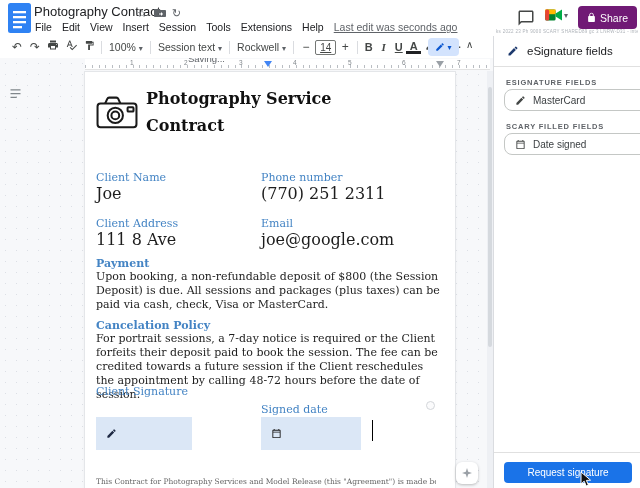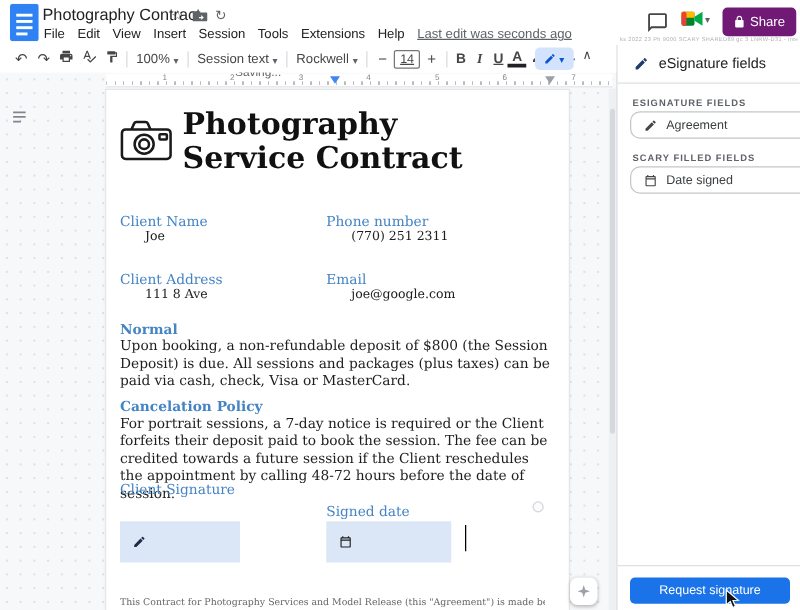--- a/index.html
+++ b/index.html
@@ -54,24 +54,24 @@
                  border-left:4px solid transparent; border-right:4px solid transparent; border-top:6px solid #9aa0a6; }
   .outline-btn { position:absolute; left:8px; top:28px; width:15px; height:15px; color:#5f6368; cursor:pointer; }
   .scroll-track { position:absolute; right:0; top:13px; width:6px; height:417px; background:#eef0f4; }
   .scroll-thumb { position:absolute; right:1px; top:16px; width:4px; height:260px; background:#d5d9de; border-radius:2px; cursor:grab; }
 
   
   .page { position:absolute; left:85px; top:14px; width:370px; height:500px; background:#fff;
           box-shadow:0 0 0 1px #e4e6e9, 0 1px 3px rgba(0,0,0,.08); z-index:2;
           font-family:"DejaVu Serif","Liberation Serif",serif; color:#1d1d1d; }
   .camera { position:absolute; left:10px; top:22px; }
-  .doc-heading { position:absolute; left:61px; top:13px; width:250px; font-size:24px; line-height:27px;
+  .doc-heading { position:absolute; left:61px; top:13px; width:250px; font-size:16px; line-height:27px;
                  font-weight:700; color:#111; }
   .f-label { position:absolute; font-size:11px; font-weight:400; color:#4484c4; }
-  .f-value { position:absolute; font-size:10px; color:#1d1d1d;margin-left:20px; }
+  .f-value { position:absolute; font-size:16px; color:#1d1d1d; }
   .s-head  { position:absolute; font-size:11px; font-weight:700; color:#4484c4; }
   .s-body  { position:absolute; font-size:11px; line-height:14px; color:#1d1d1d; width:348px; }
   .sig-box { position:absolute; width:96px; height:33px; background:#dbe7f6; cursor:pointer; }
   .sig-box svg { position:absolute; left:10px; top:11px; }
   .text-caret { position:absolute; left:287px; top:348px; width:1px; height:21px; background:#000; }
   .doc-footer { position:absolute; left:11px; top:405px; width:340px; font-size:7.5px; color:#4a4a4a;
                 white-space:nowrap; overflow:hidden; opacity:.85; }
   .faint-circle { position:absolute; left:341px; top:329px; width:9px; height:9px; border:1px solid #d3d6da;
                   border-radius:50%; background:#fbfbfc; }
 
@@ -247,21 +247,21 @@
       <span class="f-label" style="left:11px; top:99px">Client Name</span>
       <span class="f-value" style="left:11px; top:112px">Joe</span>
       <span class="f-label" style="left:176px; top:99px">Phone number</span>
       <span class="f-value" style="left:176px; top:112px">(770) 251 2311</span>
 
       <span class="f-label" style="left:11px; top:145px">Client Address</span>
       <span class="f-value" style="left:11px; top:158px">111 8 Ave</span>
       <span class="f-label" style="left:176px; top:145px">Email</span>
       <span class="f-value" style="left:176px; top:158px">joe@google.com</span>
 
-      <span class="s-head" style="left:11px; top:185px">Normal</span>
+      <span class="s-head" style="left:11px; top:185px">Payment</span>
       <p class="s-body" style="left:11px; top:198px">Upon booking, a non-refundable deposit of $800 (the Session Deposit) is due. All sessions and packages (plus taxes) can be paid via cash, check, Visa or MasterCard.</p>
 
       <span class="s-head" style="left:11px; top:247px">Cancelation Policy</span>
       <p class="s-body" style="left:11px; top:260px">For portrait sessions, a 7-day notice is required or the Client forfeits their deposit paid to book the session. The fee can be credited towards a future session if the Client reschedules the appointment by calling 48-72 hours before the date of session.</p>
 
       <span class="f-label" style="left:11px; top:313px">Client Signature</span>
       <span class="f-label" style="left:176px; top:331px">Signed date</span>
 
       <div class="sig-box" style="left:11px; top:345px">
         <svg width="11" height="11" viewBox="0 0 24 24">
@@ -296,21 +296,21 @@
         <path d="M3 17.25V21h3.75L17.8 9.94l-3.75-3.75L3 17.25zM20.7 7.04c.4-.39.4-1.02 0-1.41l-2.34-2.34c-.39-.39-1.02-.39-1.41 0l-1.83 1.83 3.75 3.75 1.83-1.83z" fill="#1e3a6e"></path>
       </svg>
       <span class="panel-title">eSignature fields</span>
     </div>
 
     <span class="sec-label" style="top:42px">ESIGNATURE FIELDS</span>
     <div class="chip" style="top:53px">
       <svg width="11" height="11" viewBox="0 0 24 24">
         <path d="M3 17.25V21h3.75L17.8 9.94l-3.75-3.75L3 17.25zM20.7 7.04c.4-.39.4-1.02 0-1.41l-2.34-2.34c-.39-.39-1.02-.39-1.41 0l-1.83 1.83 3.75 3.75 1.83-1.83z" fill="#444746"></path>
       </svg>
-      <span>Agreement</span>
+      <span>MasterCard</span>
     </div>
 
     <span class="sec-label" style="top:86px">SCARY FILLED FIELDS</span>
     <div class="chip" style="top:97px">
       <svg width="11" height="11" viewBox="0 0 24 24">
         <path d="M19 4h-1V2h-2v2H8V2H6v2H5c-1.1 0-2 .9-2 2v14c0 1.1.9 2 2 2h14c1.1 0 2-.9 2-2V6c0-1.1-.9-2-2-2zm0 16H5V10h14v10zM5 8V6h14v2H5z" fill="#444746"></path>
       </svg>
       <span>Date signed</span>
     </div>
 

